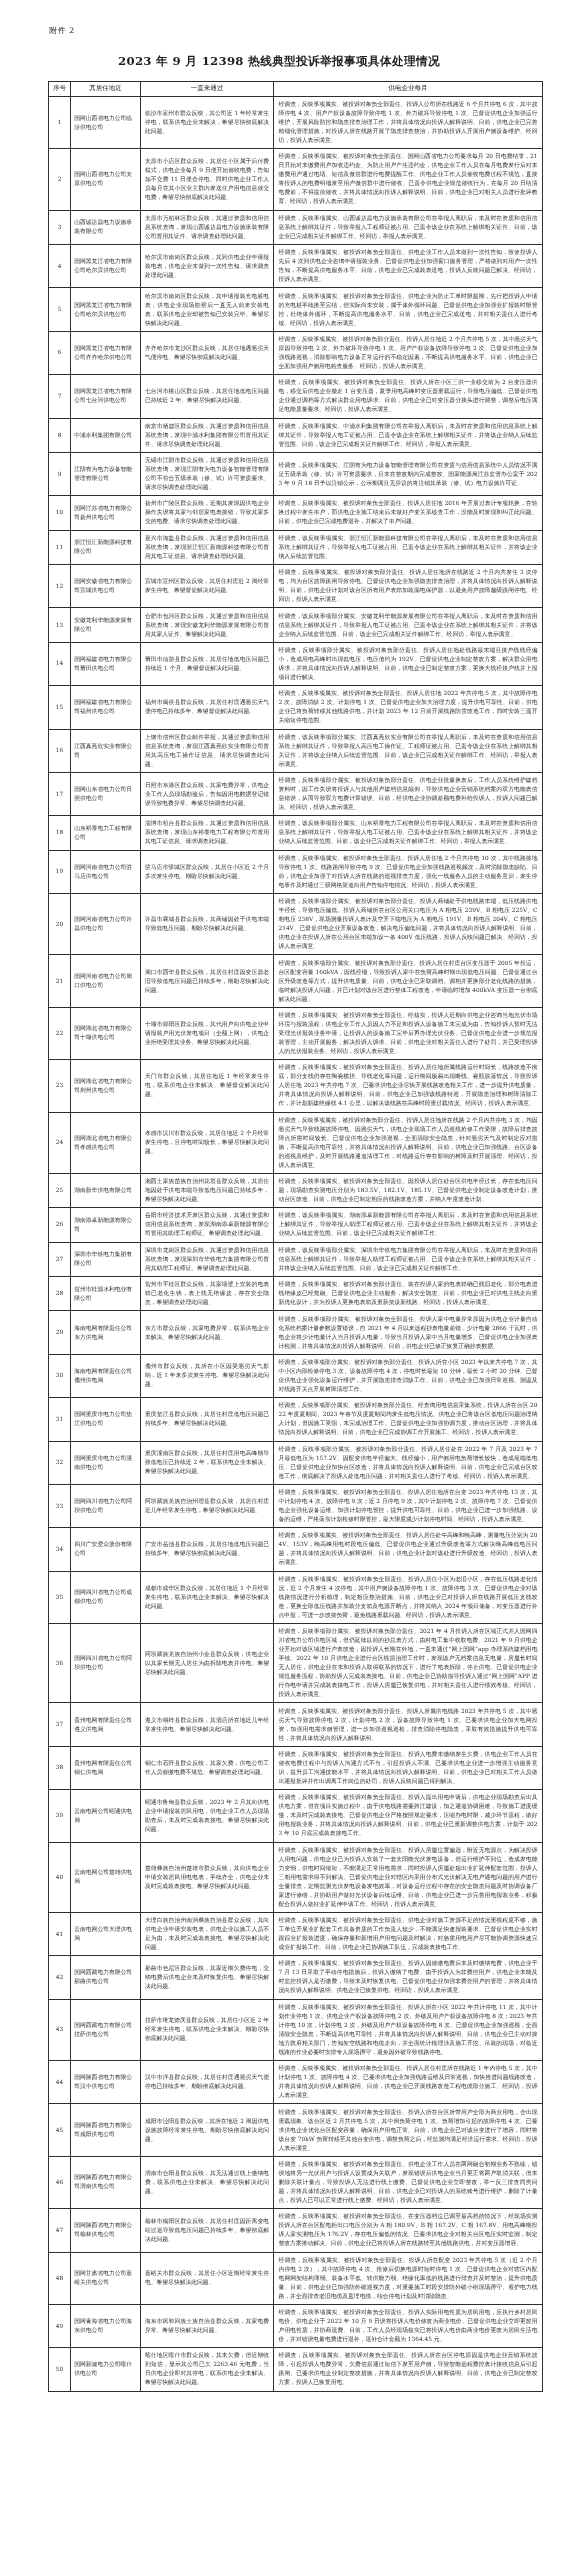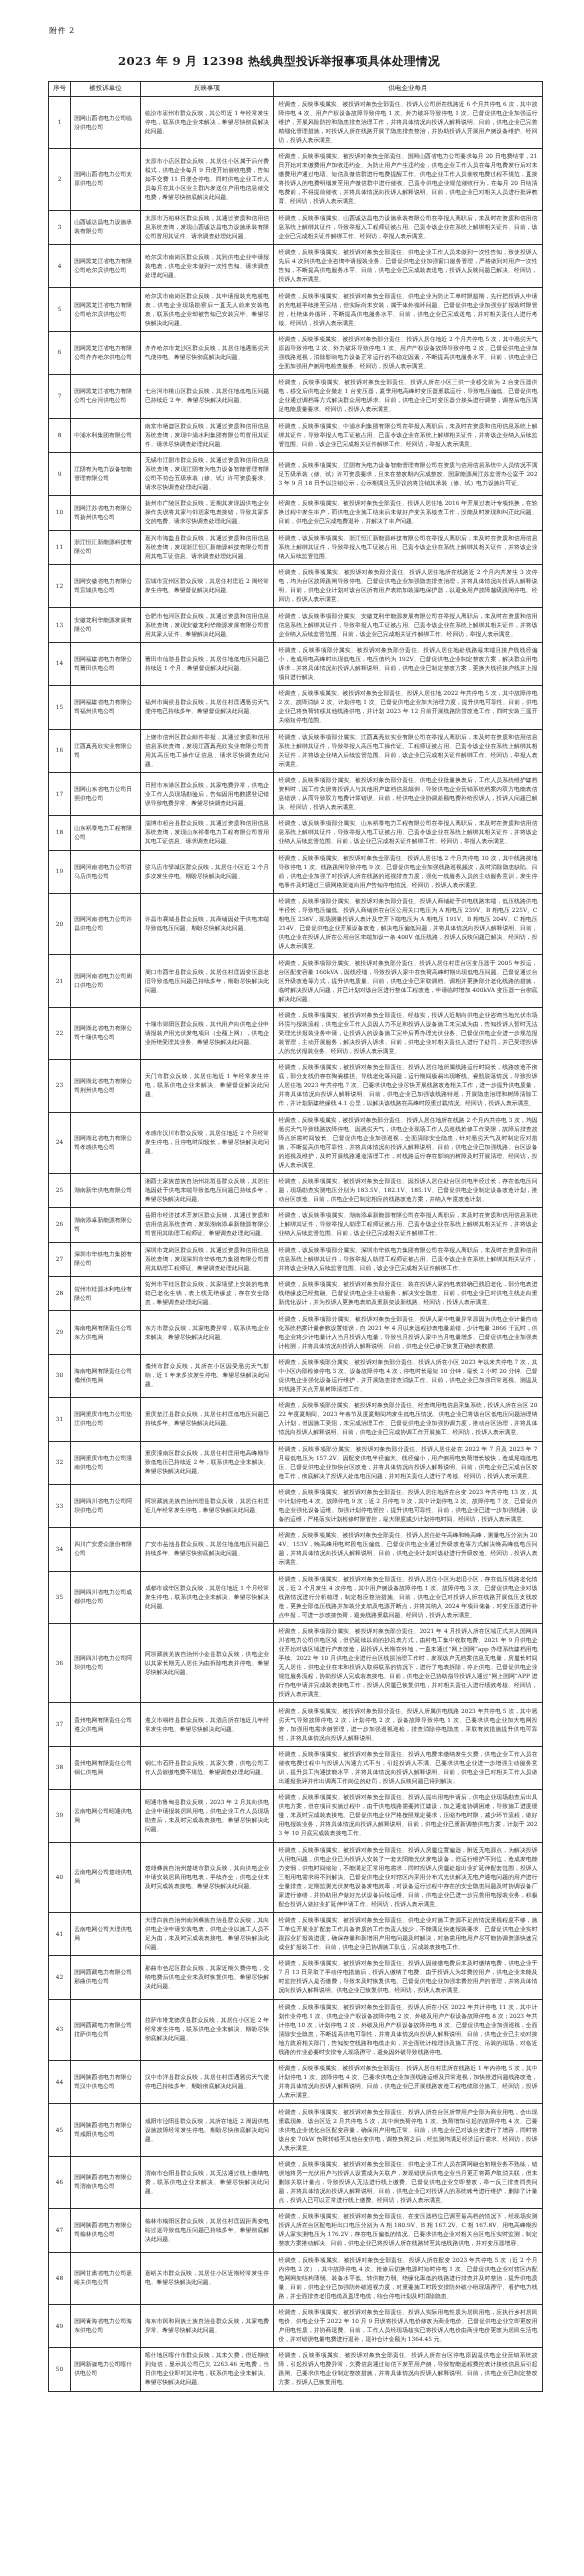--- a/index.html
+++ b/index.html
@@ -65,22 +65,22 @@
   <table class="complaints">
     <colgroup>
       <col class="c-seq">
         <col class="c-unit">
         <col class="c-matter">
         <col class="c-result">
     </colgroup>
     <thead>
       <tr>
         <th>序号</th>
-        <th>被投诉单位</th>
-        <th>反映事项</th>
+        <th>其居住地近</th>
+        <th>一直未通过</th>
         <th>供电企业每月</th>
       </tr>
     </thead>
     <tbody id="table-body">
         <tr>
           <td class="seq">1</td>
           <td class="unit">国网山西省电力公司临汾供电公司</td>
           <td class="matter">临汾市霍州市群众反映，其公司近 1 年经常发生停电，联系供电企业未解决，希望尽快彻底解决此问题。</td>
           <td class="result">经调查，反映事项属实。被投诉对象负全部责任。投诉人公司所在线路近 6 个月共停电 6 次，其中故障停电 4 次、用户产权设备故障导致停电 1 次、外力破坏导致停电 1 次。已督促供电企业加强运行维护，开展风险防控和隐患排查治理工作，并将具体情况向投诉人解释说明。目前，供电企业已完善精细化管理措施，对投诉人所在线路开展了隐患排查整治，并协助投诉人开展用户侧设备维护。经回访，投诉人表示满意。</td>
         </tr>

